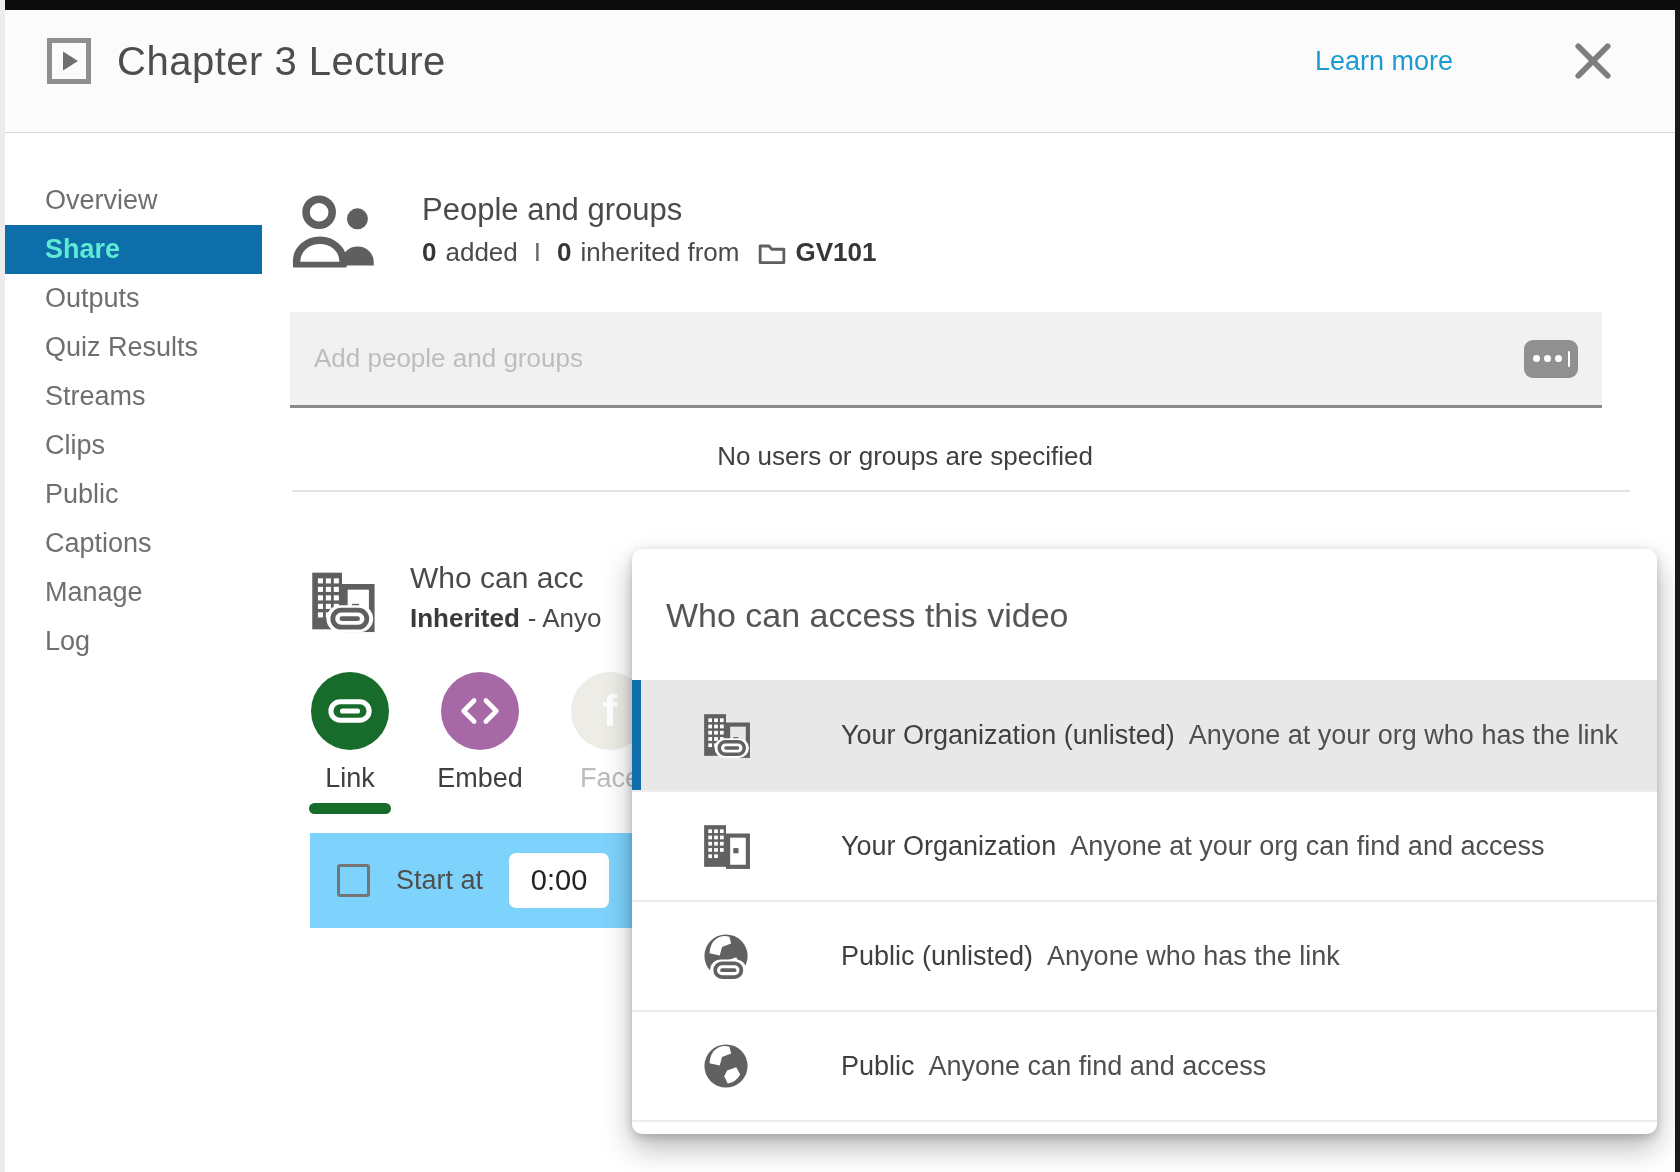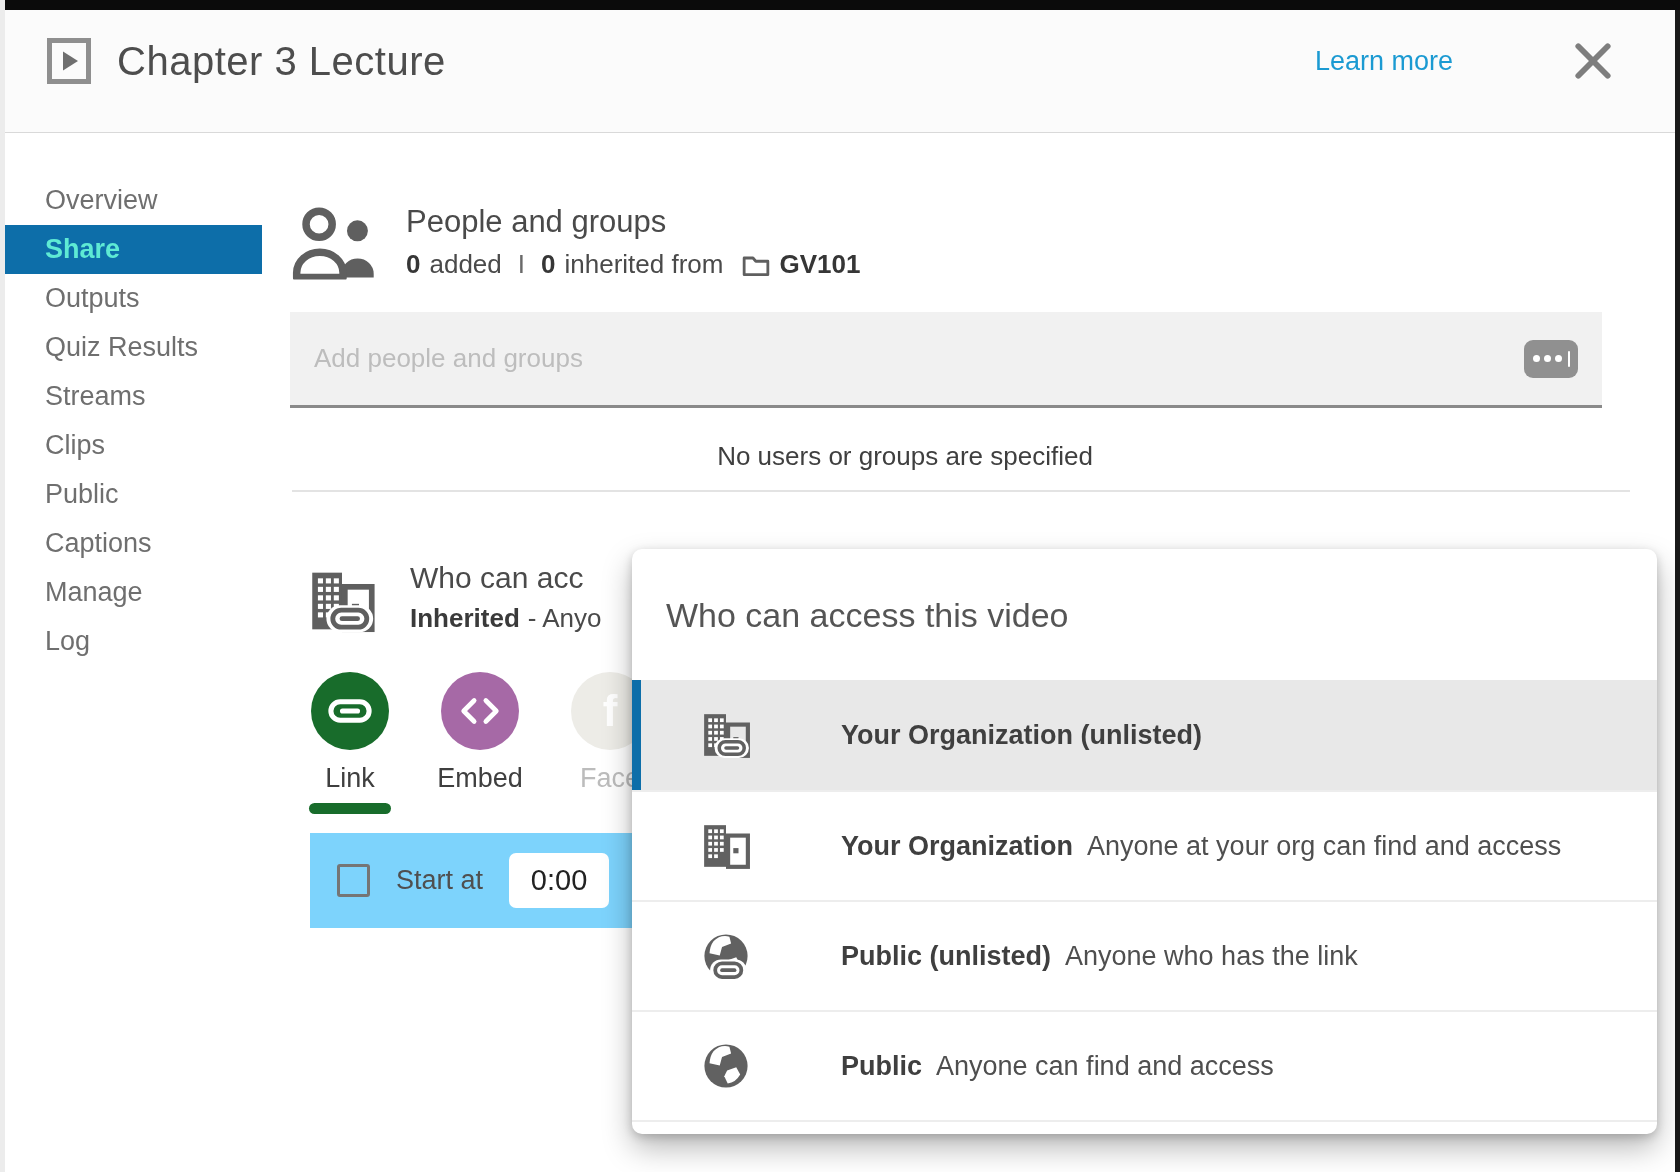--- a/index.html
+++ b/index.html
@@ -23,21 +23,21 @@
   h1.title{font-size:40px;font-weight:400;color:#4d4d4d;letter-spacing:.5px;margin-right:auto;white-space:nowrap}
   .learn{font-size:27px;color:var(--link_blue);cursor:pointer;margin-right:118px;white-space:nowrap}
   .close-btn{background:none;border:none;cursor:pointer;width:44px;height:44px;padding:0;display:flex;align-items:center;justify-content:center}
 
   
   .sidebar{position:absolute;left:5px;top:176px;width:257px;font-size:27px;color:#6f6f6f}
   .nav-item{line-height:49px;height:49px;padding-left:40px;cursor:pointer;white-space:nowrap}
   .nav-item.active{background:var(--accent_blue);color:#5eead4;font-weight:bold}
 
   
-  .ppl-head{position:absolute;left:292px;top:204px;display:flex;gap:28px}
+  .ppl-head{position:absolute;left:292px;top:192px;display:flex;gap:44px}
   .ppl-ic{width:86px;height:76px;color:#5f5f5f}
   .ppl-head h2{font-size:31px;font-weight:400;color:#4a4a4a;line-height:36px}
   .ppl-sub{display:flex;align-items:center;gap:9px;margin-top:9px;font-size:26px;color:#4a4a4a}
   .ppl-sub b{color:#363636}
   .ppl-sub .sep{font-weight:300;color:#6a6a6a;margin:0 7px}
   .folder-ic{width:28px;height:24px;color:#5f5f5f;margin-left:10px;display:inline-flex}
   .fname{color:#363636}
 
   .add-input{position:absolute;left:290px;top:312px;width:1312px;height:96px;background:#f1f1f1;border-bottom:3px solid #8a8a8a;display:flex;align-items:center;padding:4px 24px;cursor:text}
   .ph{flex:1;font-size:26px;color:#bdbdbd}
@@ -75,21 +75,21 @@
   
   .panel{position:absolute;left:632px;top:549px;width:1025px;height:585px;background:#fff;border-radius:10px;z-index:10;overflow:hidden;box-shadow:0 14px 30px rgba(0,0,0,.28),0 3px 10px rgba(0,0,0,.18)}
   .p-title{padding:46px 0 0 34px;font-size:34px;color:#555;line-height:40px}
   .opts{margin-top:45px}
   .opt{position:relative;height:110px;display:flex;align-items:center;padding-left:69px;cursor:pointer}
   .opt + .opt{border-top:2px solid #ededed}
   .opt.sel{background:#e8e8e8}
   .opt.sel::before{content:"";position:absolute;left:0;top:0;bottom:0;width:9px;background:var(--accent_blue)}
   .o-ic{width:50px;height:50px;flex:0 0 auto;margin-right:90px;color:#616161;display:flex;align-items:center;justify-content:center}
   .o-ic svg{width:50px;height:50px}
-  .o-name{font-size:27px;font-weight:bold;color:#3f3f3f;white-space:nowrap}
+  .o-name{font-size:27px;font-weight:normal;color:#3f3f3f;white-space:nowrap}
   .o-desc{font-size:27px;color:#4f4f4f;margin-left:14px;white-space:nowrap}
   .p-end{border-top:2px solid #ededed;height:12px}
 
   svg{display:block}
 </style>
 </head>
 <body>
 
 <svg width="0" height="0" style="position:absolute" aria-hidden="true">
   <defs>
@@ -290,20 +290,21 @@
     <div class="opts">
 
         <div class="opt sel">
           <span class="o-ic">
             <svg viewBox="0 0 48 44">
               <use href="#ic-org-link"></use>
             </svg>
 
           </span>
           <span class="o-name">Your Organization (unlisted)</span>
+          <span class="o-desc">Anyone at your org who has the link</span>
         </div>
 
         <div class="opt">
           <span class="o-ic">
 
             <svg viewBox="0 0 48 44">
               <use href="#ic-org"></use>
             </svg>
 
           </span>

